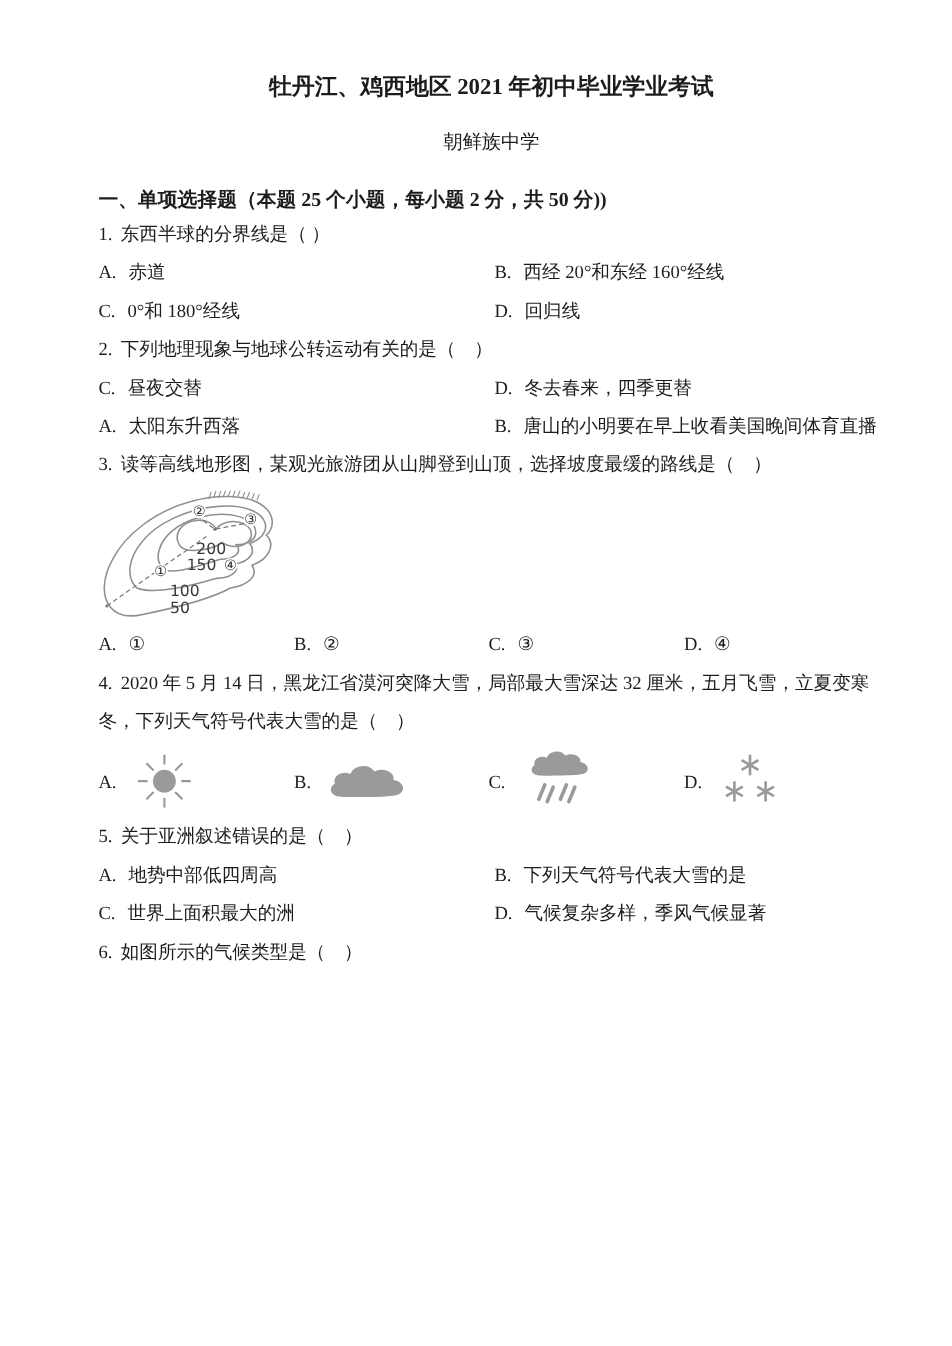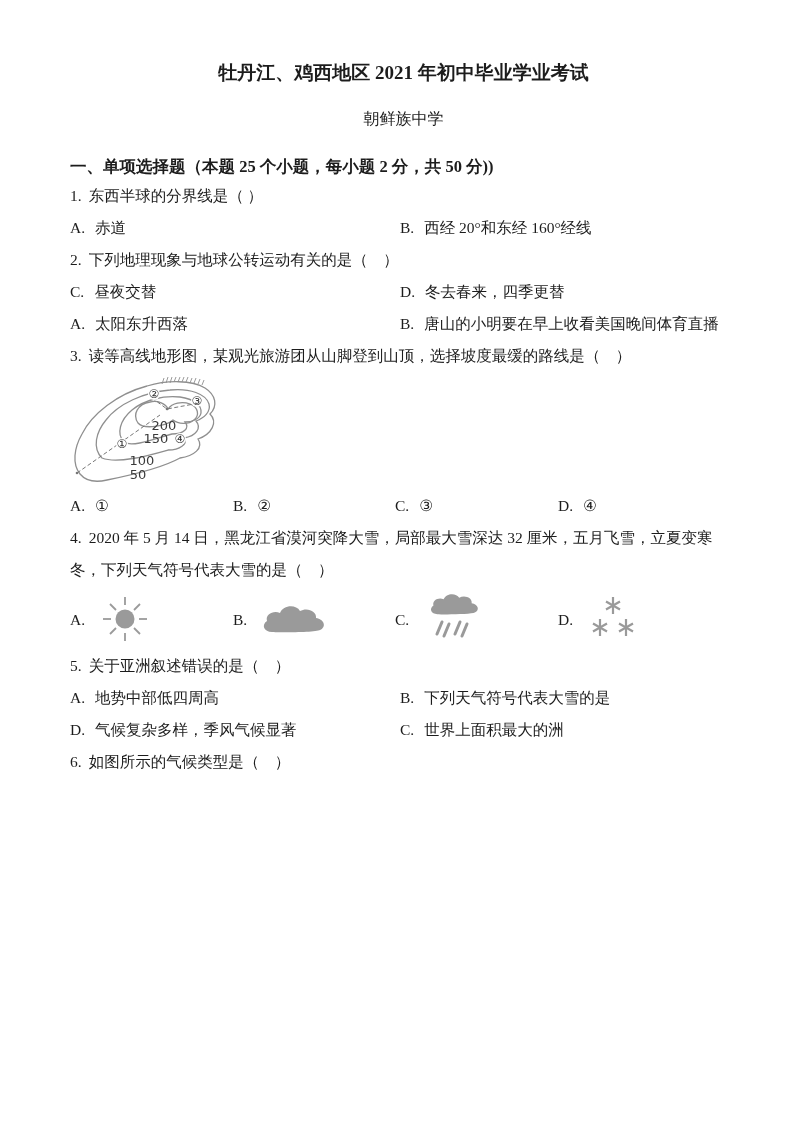--- a/index.html
+++ b/index.html
@@ -1,20 +1,20 @@
 <!DOCTYPE html>
 <html><head>
 <meta charset="utf-8">
 <style>
   html,body{margin:0;padding:0;}
   body{
     width:793px;height:1122px;background:#ffffff;overflow:hidden;
     font-family:"Liberation Serif","DejaVu Serif",serif;color:#1c1c1c;
   }
-  .doc{padding:58px 56px 0 70px;}
+  .doc{padding:58px 56px 0 70px;margin-left:12px;}
   .center{text-align:center;}
   .t1{font-size:19px;font-weight:700;line-height:30px;}
   .t2{font-size:16px;font-weight:400;line-height:30px;margin-top:16px;}
   .pt{font-size:20px;font-weight:700;line-height:30px;margin-top:44px;}
   .sec{font-size:16.5px;font-weight:700;line-height:26px;margin-top:20px;}
   .row{font-size:15.5px;line-height:32px;}
   .qnum{margin-right:7px;}
   .opts2{display:grid;grid-template-columns:330px auto;}
   .opts4{display:grid;grid-template-columns:163px 162px 163px auto;}
   .ol{margin-right:10px;}
@@ -32,20 +32,24 @@
 
   <div class="t1 center">牡丹江、鸡西地区 2021 年初中毕业学业考试</div>
   <div class="t2 center">朝鲜族中学</div>
 
   <div class="sec">一、单项选择题（本题 25 个小题，每小题 2 分，共 50 分))</div>
 
   <div class="row"><span class="qnum">1.</span><span>东西半球的分界线是（ ）</span></div>
   <div class="opts2 row">
     <div><span class="ol">A.</span><span>赤道</span></div>
     <div><span class="ol">B.</span><span>西经 20°和东经 160°经线</span></div>
+  </div>
+  <div class="opts2 row">
+    <div><span class="ol">C.</span><span>0°和 180°经线</span></div>
+    <div><span class="ol">D.</span><span>回归线</span></div>
   </div>
 
   <div class="row"><span class="qnum">2.</span><span>下列地理现象与地球公转运动有关的是（　）</span></div>
   <div class="opts2 row">
     <div><span class="ol">C.</span><span>昼夜交替</span></div>
     <div><span class="ol">D.</span><span>冬去春来，四季更替</span></div>
   </div>
   <div class="opts2 row">
     <div><span class="ol">A.</span><span>太阳东升西落</span></div>
     <div><span class="ol">B.</span><span>唐山的小明要在早上收看美国晚间体育直播</span></div>
@@ -168,19 +172,19 @@
       </span>
     </div>
   </div>
 
   <div class="row"><span class="qnum">5.</span><span>关于亚洲叙述错误的是（　）</span></div>
   <div class="opts2 row">
     <div><span class="ol">A.</span><span>地势中部低四周高</span></div>
     <div><span class="ol">B.</span><span>下列天气符号代表大雪的是</span></div>
   </div>
   <div class="opts2 row">
+    <div><span class="ol">C.</span><span>世界上面积最大的洲</span></div>
     <div><span class="ol">D.</span><span>气候复杂多样，季风气候显著</span></div>
-    <div><span class="ol">C.</span><span>世界上面积最大的洲</span></div>
   </div>
 
   <div class="row"><span class="qnum">6.</span><span>如图所示的气候类型是（　）</span></div>
 
 </div>
 
 </body></html>

